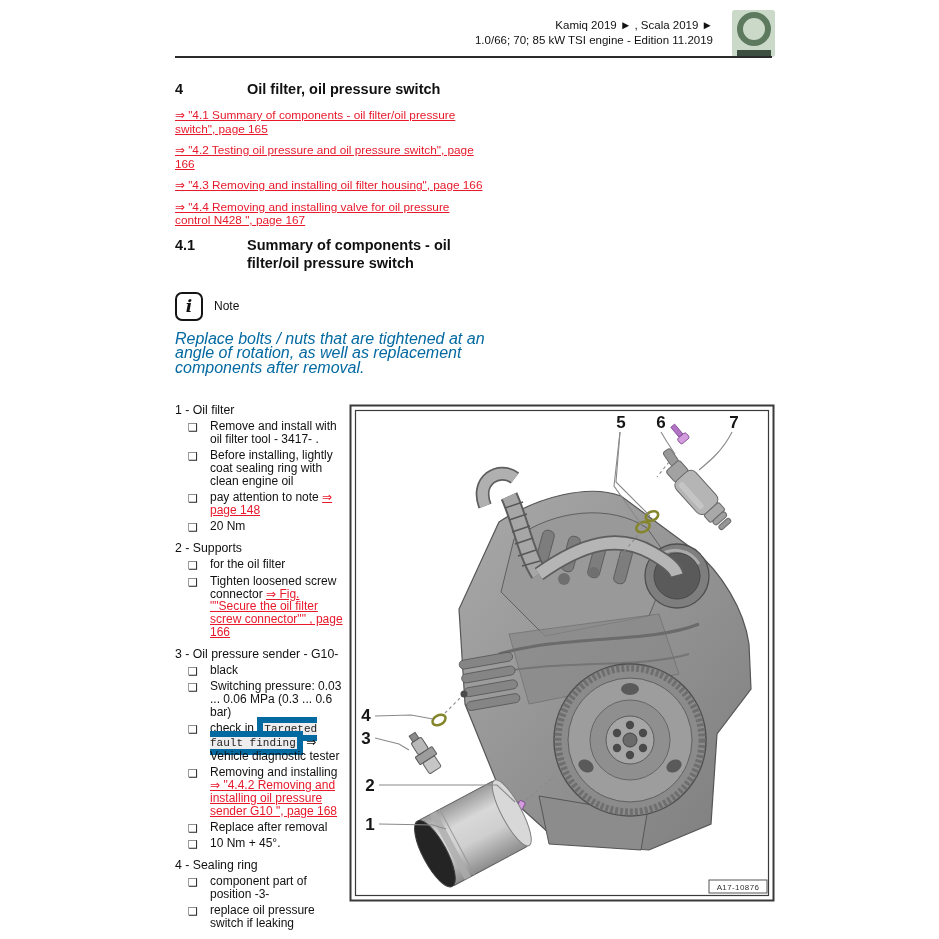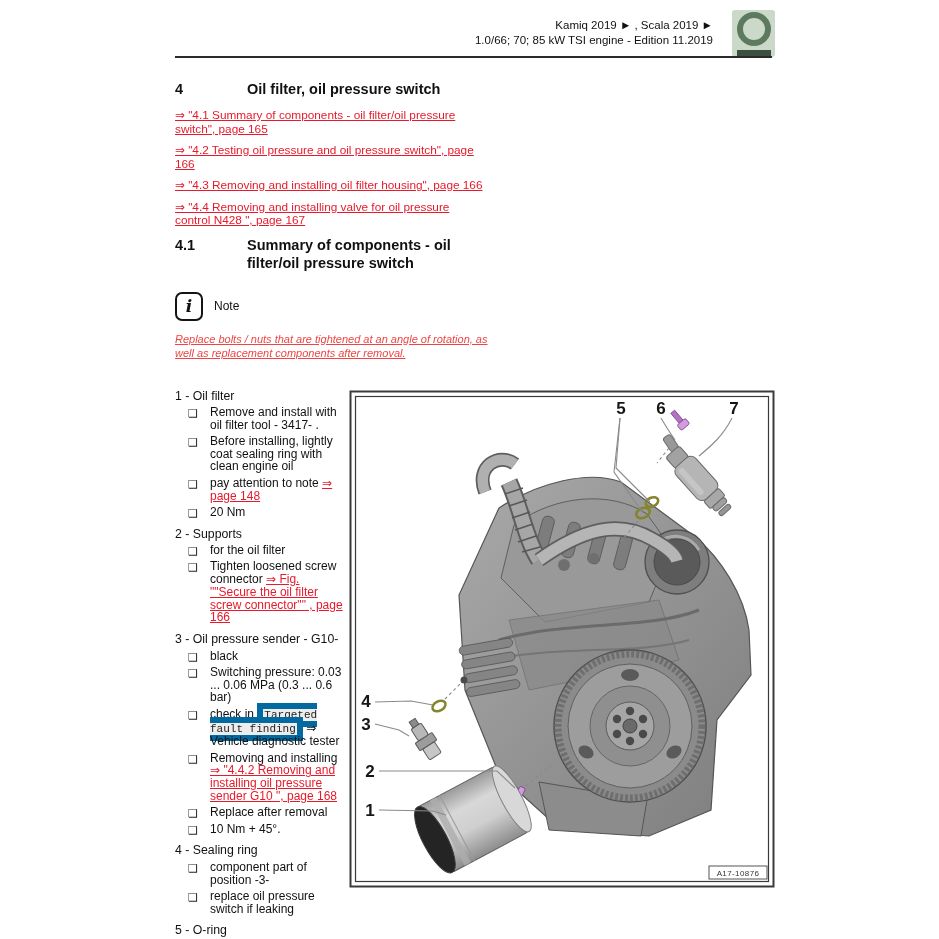--- a/index.html
+++ b/index.html
@@ -21,21 +21,21 @@
   .hnum{width:72px;flex:none;}
   .h2row .htitle{max-width:252px;}
   .toc{margin-top:11px;width:312px;}
   .toc a{display:block;margin-bottom:8px;font-size:11.8px;line-height:13.5px;
          color:var(--accent-red);text-decoration:underline;cursor:pointer;}
   .notehead{margin-top:20px;display:flex;align-items:center;gap:11px;}
   .noteicon{width:24px;height:25px;border:2.4px solid #141414;border-radius:7px;
             display:flex;align-items:center;justify-content:center;
             font-family:"DejaVu Serif",serif;font-weight:700;font-style:italic;font-size:17px;color:#111;}
   .notelabel{font-size:12px;color:#111;}
-  .intro{margin-top:11px;width:320px;font-style:italic;font-size:11px;line-height:14.5px;color:#ef4444;text-decoration:underline;}
+  .intro{margin-top:11px;width:320px;font-style:italic;font-size:16px;line-height:14.5px;color:#0369a1;}
   
   .components{margin-top:29px;width:600px;font-size:12px;line-height:12.8px;}
   .figure{float:right;width:426px;height:499px;margin-bottom:8px;}
   .figure svg{display:block;}
   .item-label{font-size:12.3px;margin:9px 0 3px 0;color:#111;}
   .item-label:first-of-type{margin-top:0;}
   .bullet{display:flex;margin:3.5px 0 0 13px;}
   .cb{flex:none;width:22px;font-size:11px;color:#222;transform:translateY(.5px);}
   .bt{color:#111;}
   .rl{color:var(--accent-red);text-decoration:underline;cursor:pointer;}

